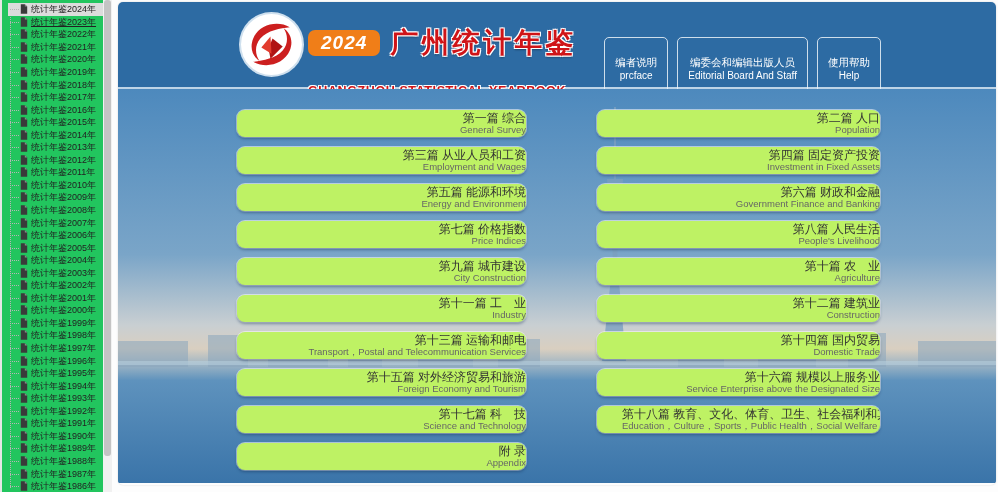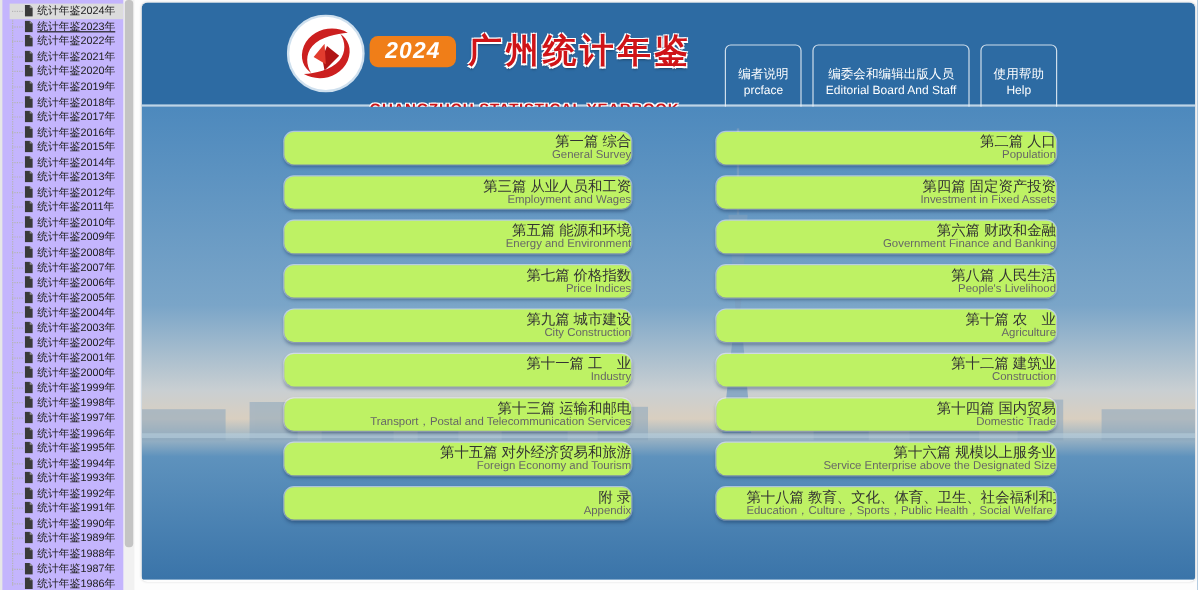--- a/index.html
+++ b/index.html
@@ -1,20 +1,20 @@
 <!DOCTYPE html>
 <html><head>
 <meta charset="utf-8">
 <style>
   * { margin:0; padding:0; box-sizing:border-box; }
   html,body { width:998px; height:492px; }
   body { font-family:"Liberation Sans", sans-serif; background:#fdfdfd; position:relative; overflow:hidden; }
 
   
-  .sidebar { position:absolute; left:0; top:0; width:103px; height:492px; background:#c4b5fd;
+  .sidebar { position:absolute; left:0; top:0; width:103px; height:492px; background:#22c55e;
              border-left:2px solid #e7e7e7; overflow:hidden; }
   .tree { position:relative; padding:3px 0 0 6px; }
   .tree-line { position:absolute; left:8px; top:6px; bottom:4px; border-left:1px dotted #b5b5b5; }
   .year-item { display:flex; align-items:center; height:12.55px; position:relative; padding-left:12px;
                cursor:pointer; white-space:nowrap; }
   .year-item::before { content:""; position:absolute; left:2px; top:50%; width:9px; border-top:1px dotted #b5b5b5; }
   .year-item .doc-icon { width:8px; height:10px; margin-right:3px; flex:0 0 auto; }
   .year-item .yr-label { font-size:9px; color:#222; line-height:10px; }
   .year-item.selected { background:#dcdcdc; }
   .year-item.underlined .yr-label { text-decoration:underline; }
@@ -488,20 +488,24 @@
     <button class="chapter-btn">
       <span class="chapter-cn">第十三篇 运输和邮电</span>
       <span class="chapter-en">Transport，Postal and Telecommunication Services</span>
     </button>
 
     <button class="chapter-btn">
       <span class="chapter-cn">第十五篇 对外经济贸易和旅游</span>
       <span class="chapter-en">Foreign Economy and Tourism</span>
     </button>
 
+    <button class="chapter-btn">
+      <span class="chapter-cn">第十七篇 科　技</span>
+      <span class="chapter-en">Science and Technology</span>
+    </button>
 
     <button class="chapter-btn">
       <span class="chapter-cn">附 录</span>
       <span class="chapter-en">Appendix</span>
     </button>
   </div>
     <div class="chapter-col col-right" id="col-right">
     <button class="chapter-btn">
       <span class="chapter-cn">第二篇 人口</span>
       <span class="chapter-en">Population</span>

